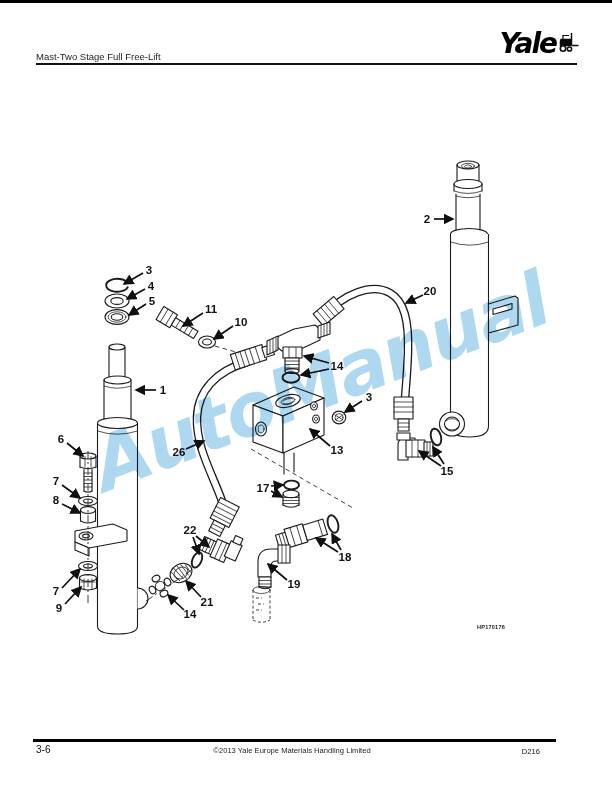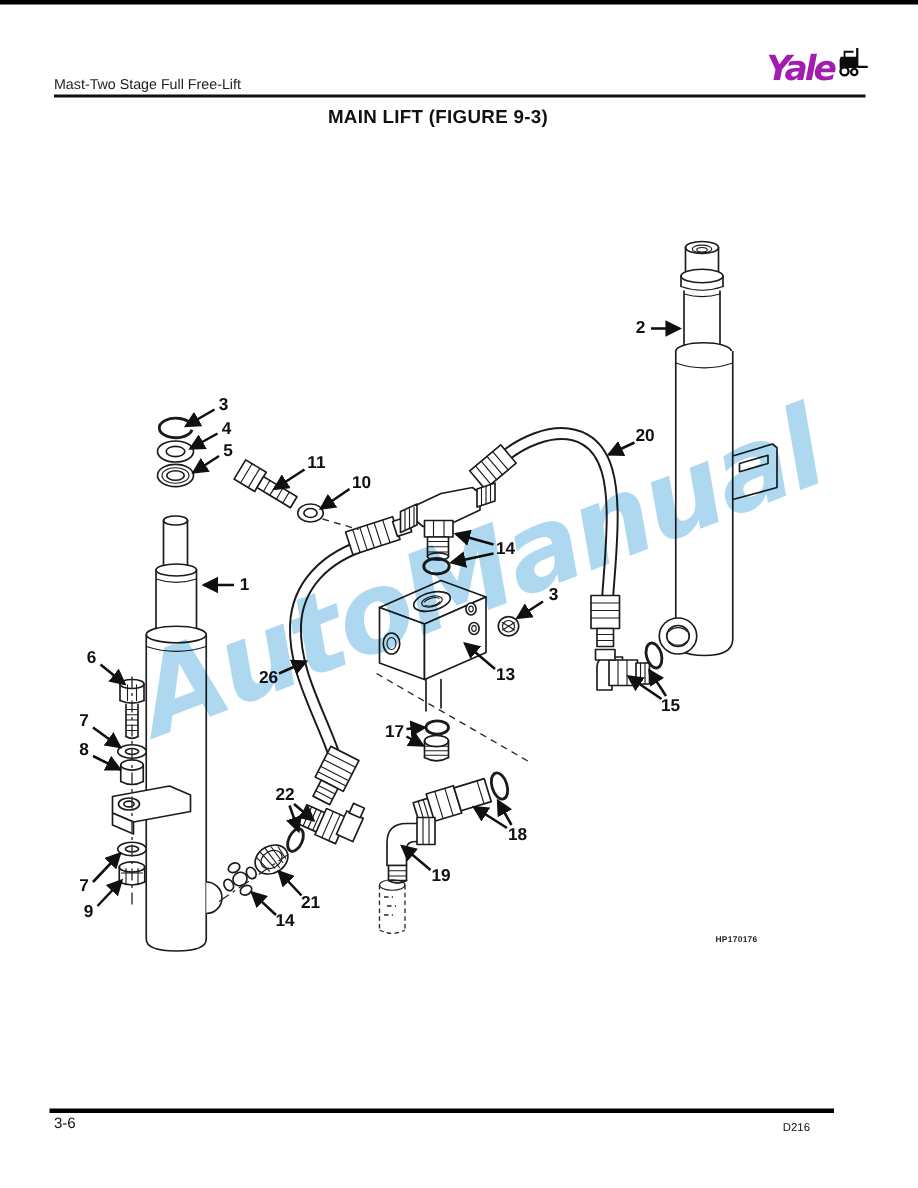--- a/index.html
+++ b/index.html
@@ -4,21 +4,21 @@
 <style>
   html,body{margin:0;padding:0;background:#e8e8e8;}
   #page{position:relative;width:612px;height:792px;background:#fff;overflow:hidden;
         font-family:"Liberation Sans",sans-serif;color:#111;}
   .abs{position:absolute;}
   #top-edge{left:0;top:0;width:612px;height:3px;background:#000;}
   #header-left{left:36px;top:51px;font-size:9.5px;color:#1d1d1d;}
   #rule-top{left:36px;top:63px;width:541px;height:2px;background:#101010;}
   #brand{right:32px;top:30px;display:flex;align-items:flex-end;gap:1px;}
   #brand-text{font-family:"DejaVu Sans",sans-serif;font-weight:bold;font-style:italic;
-              font-size:23px;line-height:1;letter-spacing:-2px;color:#a21caf;text-align:right;}
+              font-size:28px;line-height:1;letter-spacing:-2px;color:#000000;text-align:right;}
   #page-title{left:36px;top:71px;width:512px;text-align:center;font-weight:bold;font-size:12.5px;letter-spacing:.2px;}
   #page-subtitle{left:36px;top:86px;width:512px;text-align:center;font-weight:bold;font-size:11px;letter-spacing:.2px;}
   #footer-rule{left:33px;top:739px;width:523px;height:2.5px;background:#000;}
   #footer-page{left:36px;top:744px;font-size:10px;}
   #footer-copy{left:36px;top:746px;width:512px;text-align:center;font-size:7.6px;color:#1d1d1d;}
   #footer-doc{left:508px;top:747px;width:32px;text-align:right;font-size:7.6px;}
   #hp-code{left:477px;top:624px;font-size:5.6px;font-weight:bold;letter-spacing:.2px;color:#222;}
   #diagram-svg{left:0;top:0;width:612px;height:792px;}
   #watermark{left:96px;top:428px;font-family:"DejaVu Sans",sans-serif;font-weight:bold;font-style:italic;
              font-size:74px;line-height:1.1;letter-spacing:-2px;white-space:nowrap;
@@ -55,21 +55,20 @@
           <path d="M4,8.5 H13.5 V14.5 H3.5 V10 Z" fill="#0b0b0b"></path>
           <path d="M6,8.5 L6,4.5 L12,4.5" stroke-width="1.2"></path>
           <circle cx="6" cy="17.5" r="2.7" stroke-width="1.6" fill="#fff"></circle>
           <circle cx="12.5" cy="18" r="2.1" stroke-width="1.5" fill="#fff"></circle>
         </g>
       </svg>
     </span>
   </div>
   <div id="rule-top" class="abs"></div>
 
-  <div id="page-title" class="abs">MAIN LIFT (FIGURE 9-3)</div>
 
   <svg id="diagram-svg" class="abs" viewBox="0 0 612 792">
     <defs>
       <marker id="ah" viewBox="0 0 10 10" refX="8.5" refY="5" markerWidth="6.5" markerHeight="6.5" orient="auto-start-reverse">
         <path d="M0,0 L10,5 L0,10 Z" fill="#101010"></path>
       </marker>
     </defs>
 
     <g>
       <ellipse class="fw" cx="117" cy="347" rx="8" ry="3"></ellipse>
@@ -365,15 +364,16 @@
       <div class="callout" style="left: 190px; top: 530px;">22</div>
       <div class="callout" style="left: 179px; top: 452px;">26</div>
     </div>
 
   <div id="hp-code" class="abs">HP170176</div>
 
   <div id="watermark" class="abs" style="color: rgb(166, 213, 238);">AutoManual</div>
 
   <div id="footer-rule" class="abs"></div>
   <div id="footer-page" class="abs">3-6</div>
+  <div id="footer-copy" class="abs">©2013 Yale Europe Materials Handling Limited</div>
   <div id="footer-doc" class="abs">D216</div>
 
 </div>
 
 </body></html>

